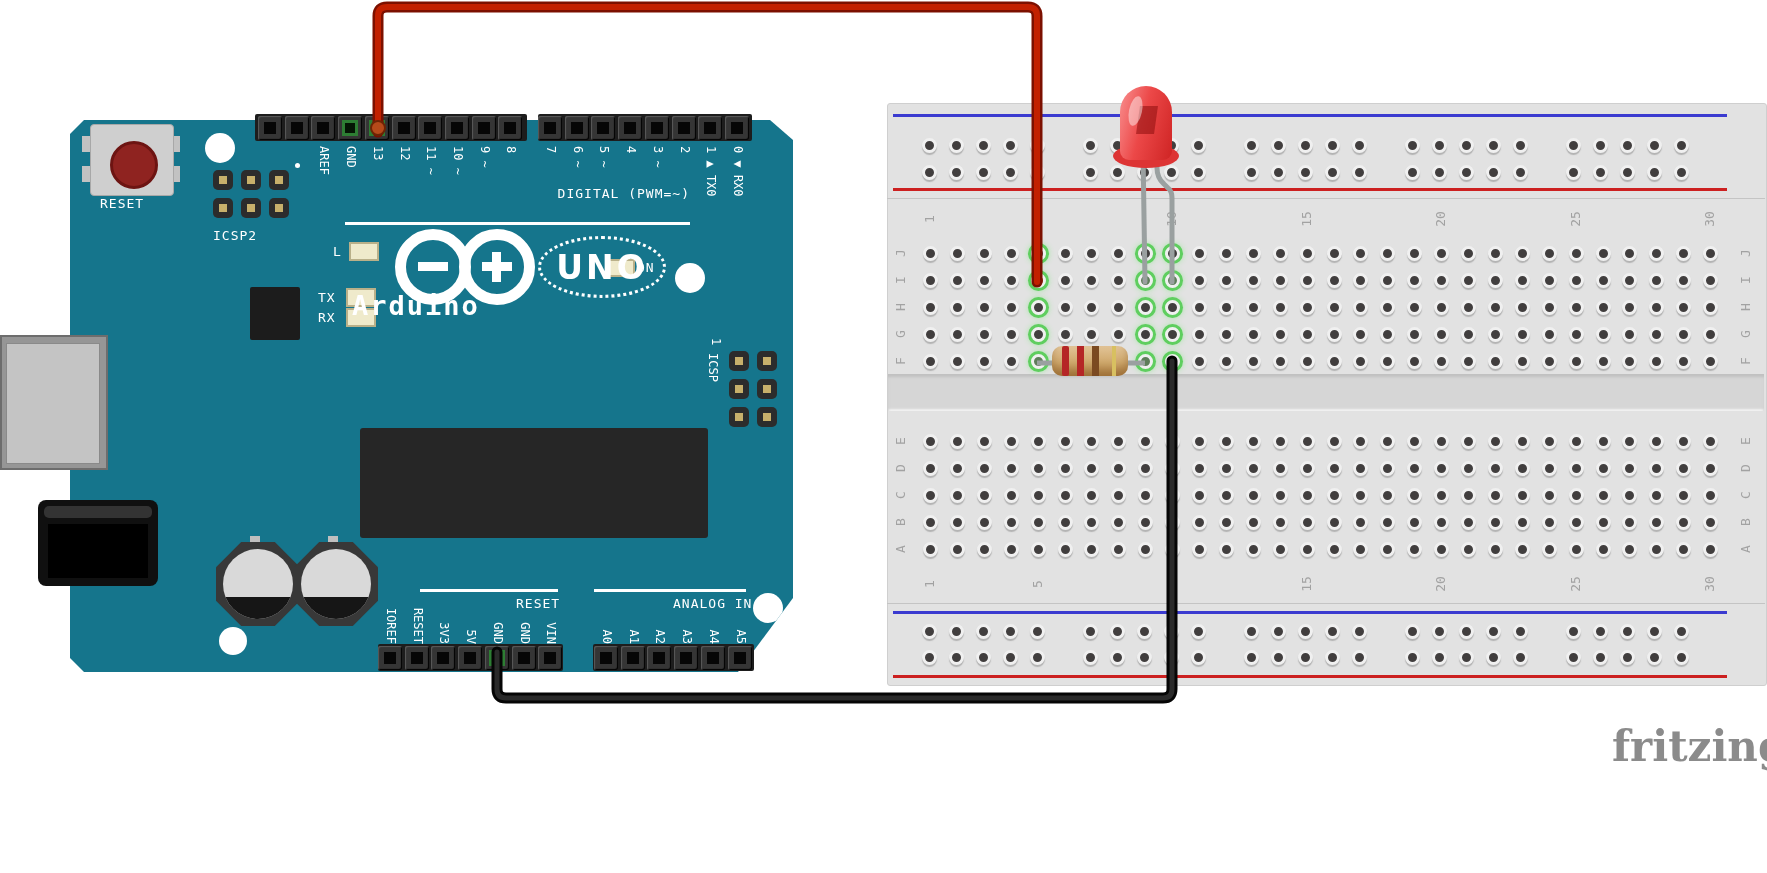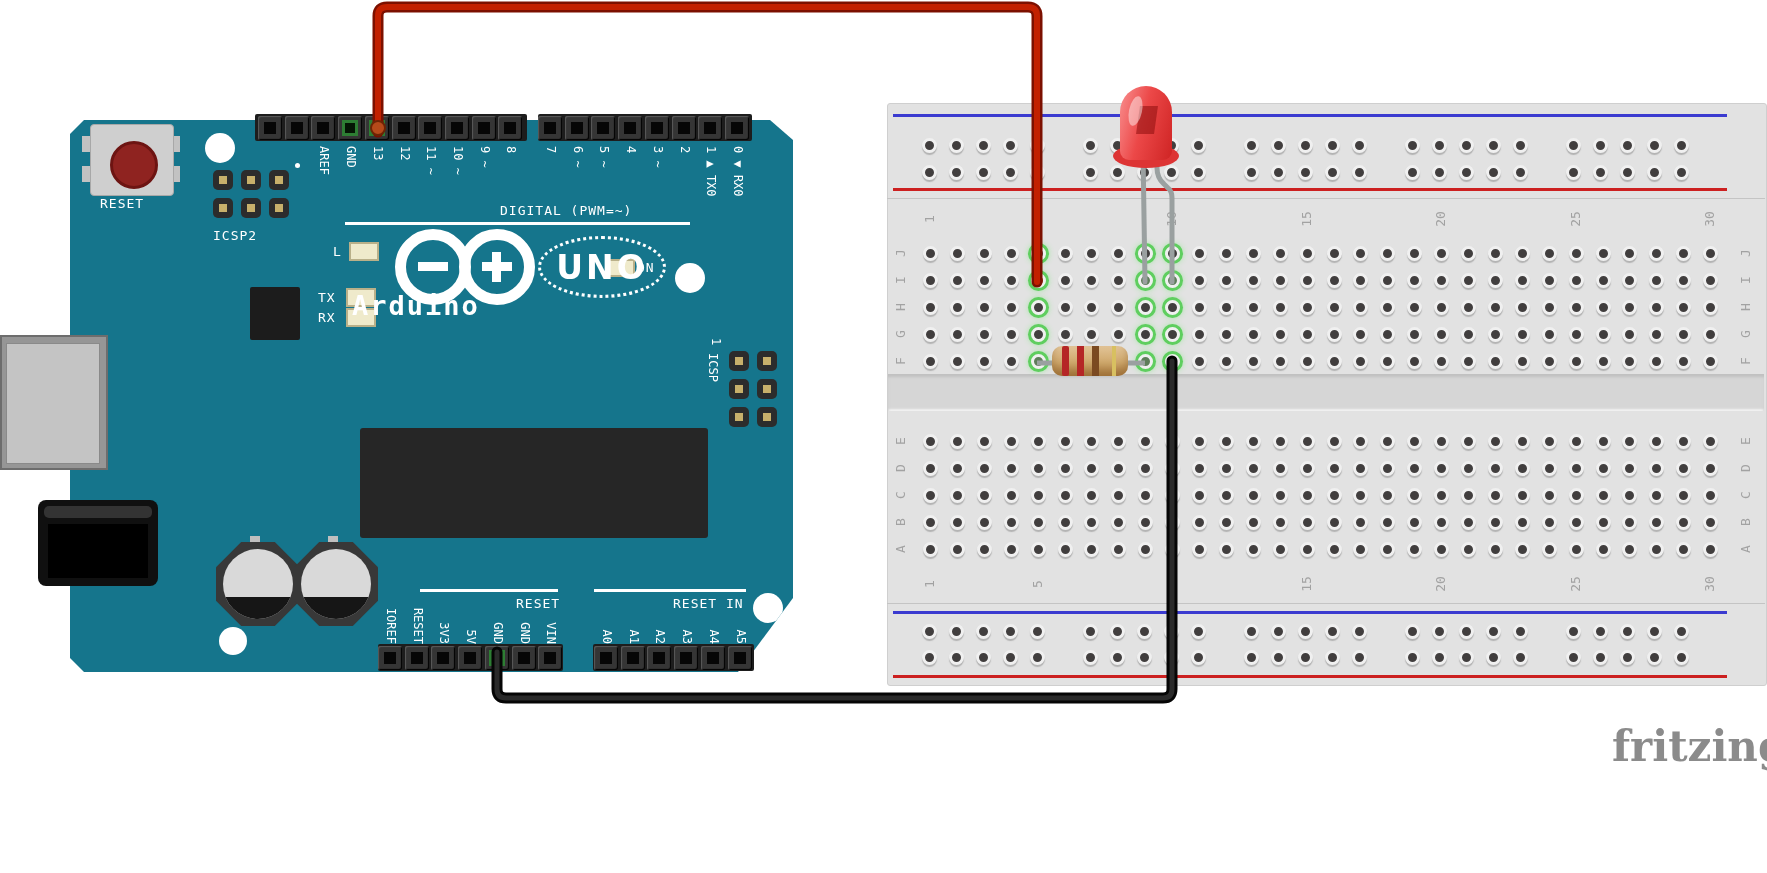--- a/index.html
+++ b/index.html
@@ -104,23 +104,23 @@
     <div class="ring" style="left:389px;top:109px;"></div>
     <div class="lbar" style="left:348px;top:142px;width:30px;height:9px;"></div>
     <div class="lbar" style="left:412px;top:142px;width:30px;height:9px;"></div>
     <div class="lbar" style="left:422px;top:132px;width:9px;height:30px;"></div>
 
     <div id="icsp"></div>
 
     <div class="whline" style="left:350px;top:469px;width:138px;"></div>
     <div class="wtxt abs" style="left:446px;top:476px;">RESET</div>
     <div class="whline" style="left:524px;top:469px;width:152px;"></div>
-    <div class="wtxt abs" style="left:603px;top:476px;">RESET IN</div>
-
-    <div class="wtxt abs" style="left:430px;top:83px;width:190px;">DIGITAL (PWM=~)</div>
+    <div class="wtxt abs" style="left:603px;top:476px;">ANALOG IN</div>
+
+    <div class="wtxt abs" style="left:430px;top:66px;width:190px;text-align:right;">DIGITAL (PWM=~)</div>
     <div class="whline" style="left:275px;top:102px;width:345px;"></div>
   <div class="icsppin" style="left: 143px; top: 50px;">
         <div class="au"></div>
       </div>
       <div class="icsppin" style="left: 171px; top: 50px;">
         <div class="au"></div>
       </div>
       <div class="icsppin" style="left: 199px; top: 50px;">
         <div class="au"></div>
       </div>

